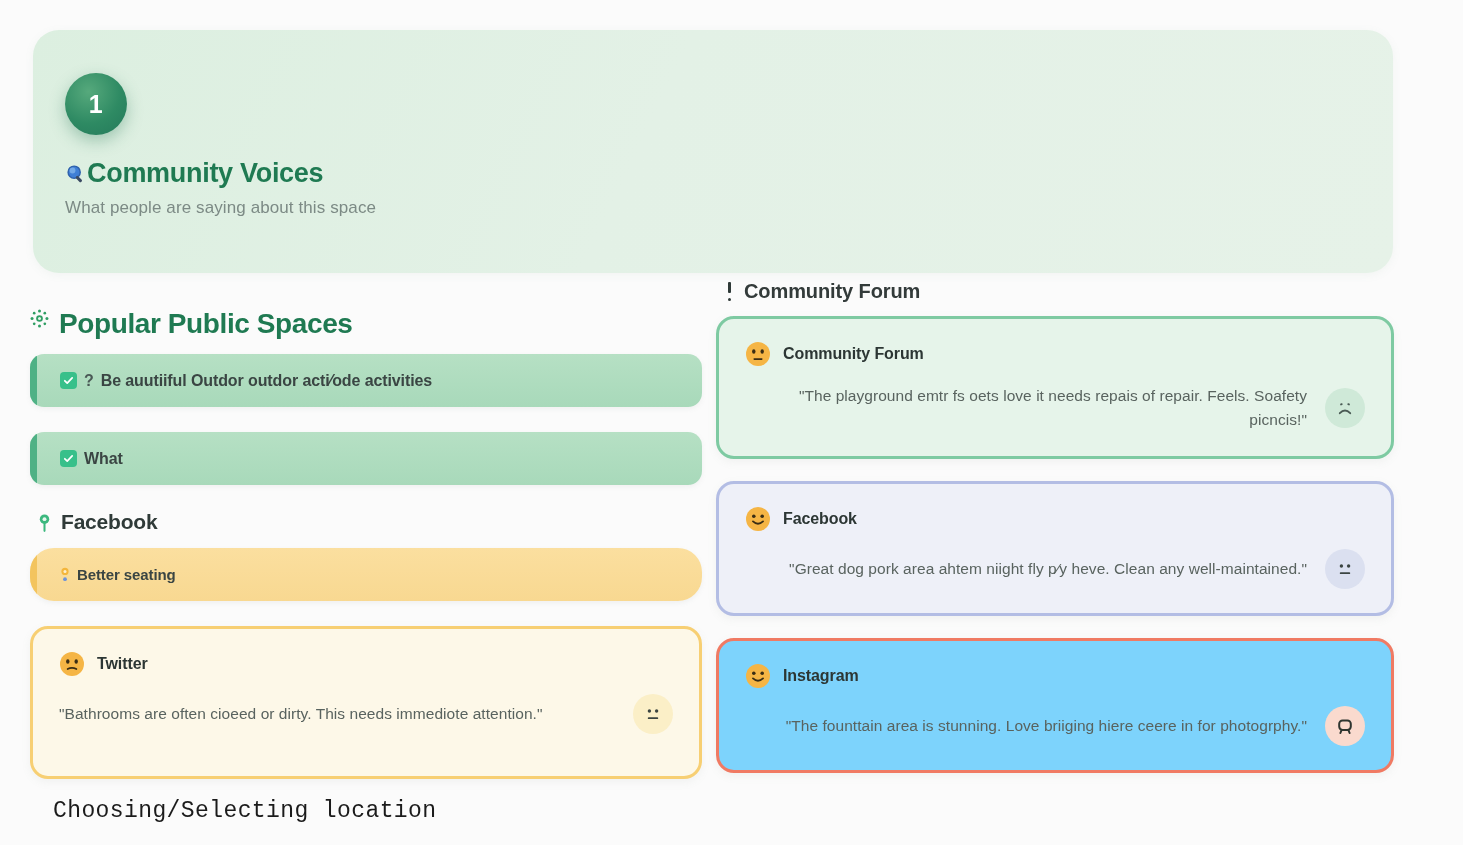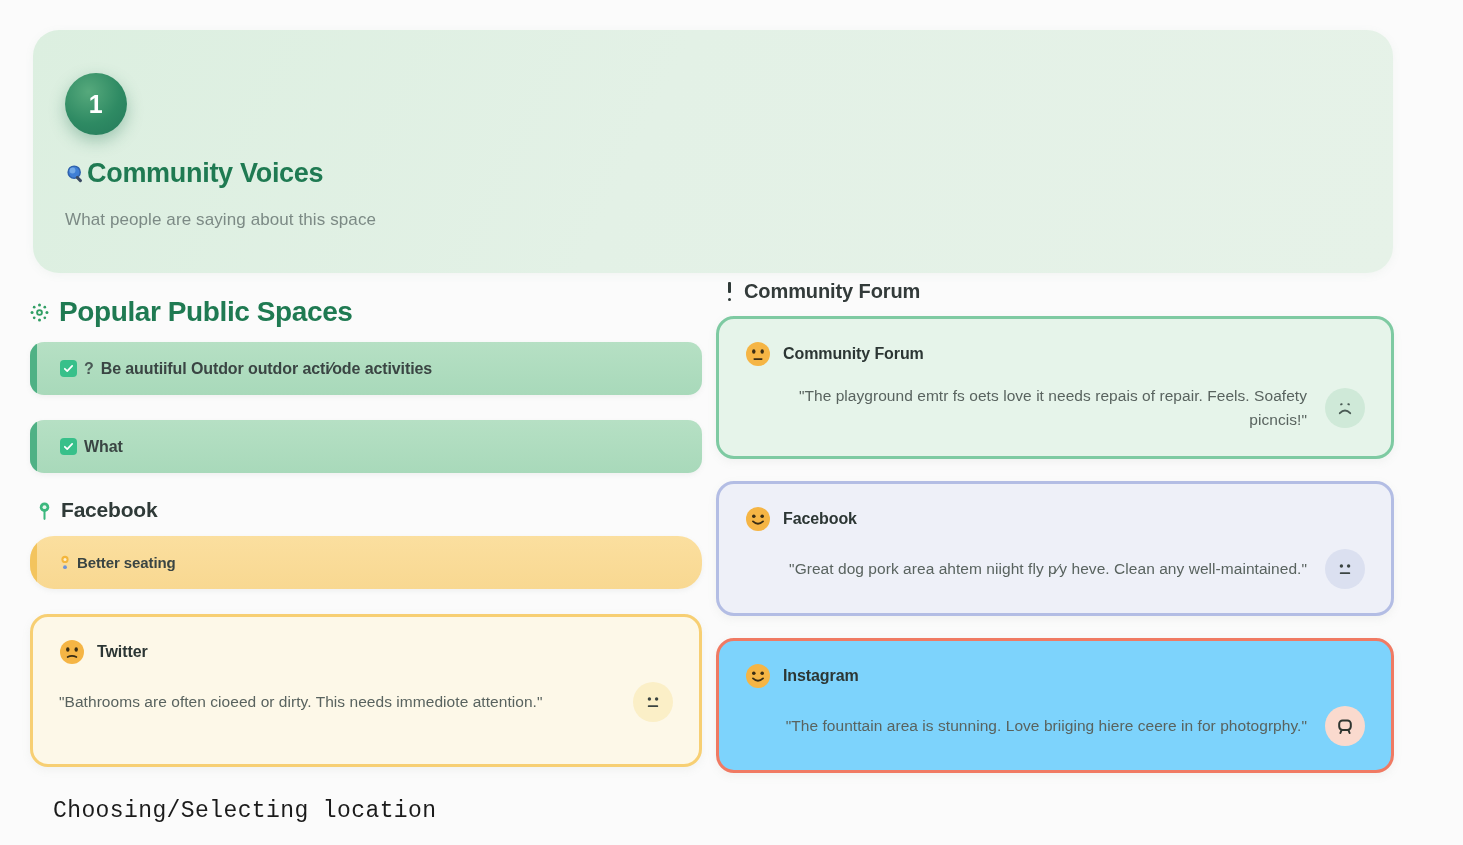--- a/index.html
+++ b/index.html
@@ -55,21 +55,21 @@
   }
   .hero-title {
     font-size: 27px;
     font-weight: 700;
     color: #1f7a52;
     letter-spacing: -0.3px;
   }
   .hero-sub {
     position: absolute;
     left: 32px;
-    top: 180px;
+    top: 168px;
     font-size: 17px;
     color: #7c8a85;
     letter-spacing: 0.1px;
   }
 
   
   .ico-search { width: 22px; height: 22px; display: block; }
 
   
   .col-left  { position: absolute; left: 30px;  top: 296px; width: 672px; }
@@ -79,20 +79,21 @@
     display: flex;
     align-items: center;
     gap: 10px;
     margin-bottom: 14px;
   }
   .sec-head.big .sec-title {
     font-size: 28px;
     font-weight: 700;
     color: #1f7a52;
     letter-spacing: -0.4px;
+    margin-top: 12px;
   }
   .sec-head.small { margin-bottom: 13px; padding-left: 8px; }
   .sec-head.small .sec-title {
     font-size: 20px;
     font-weight: 600;
     color: #333b3a;
     letter-spacing: -0.1px;
   }
   .ico-gear { width: 19px; height: 19px; display:block; }
   .ico-bang {

